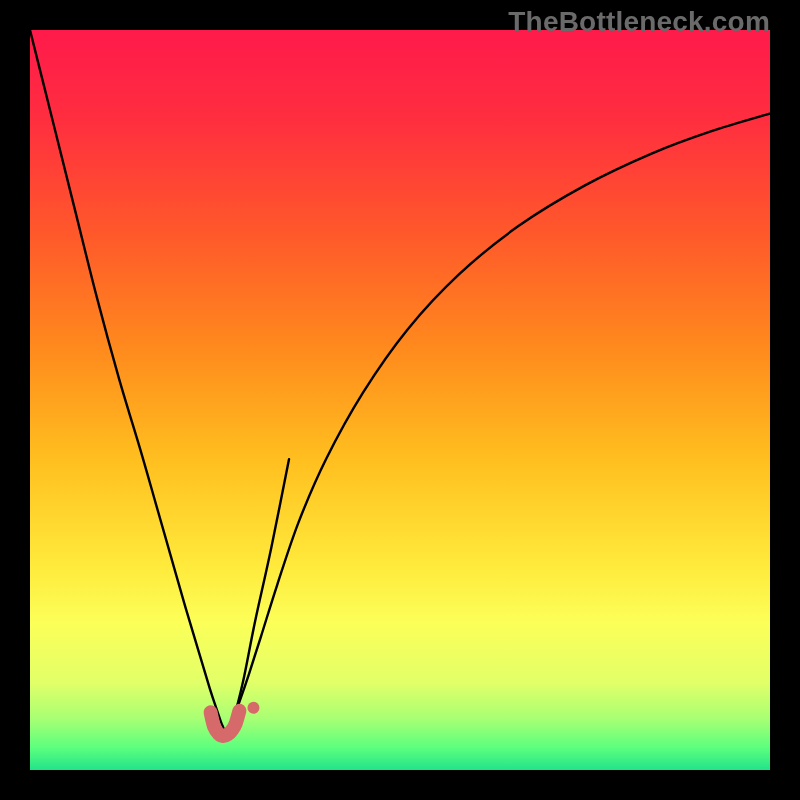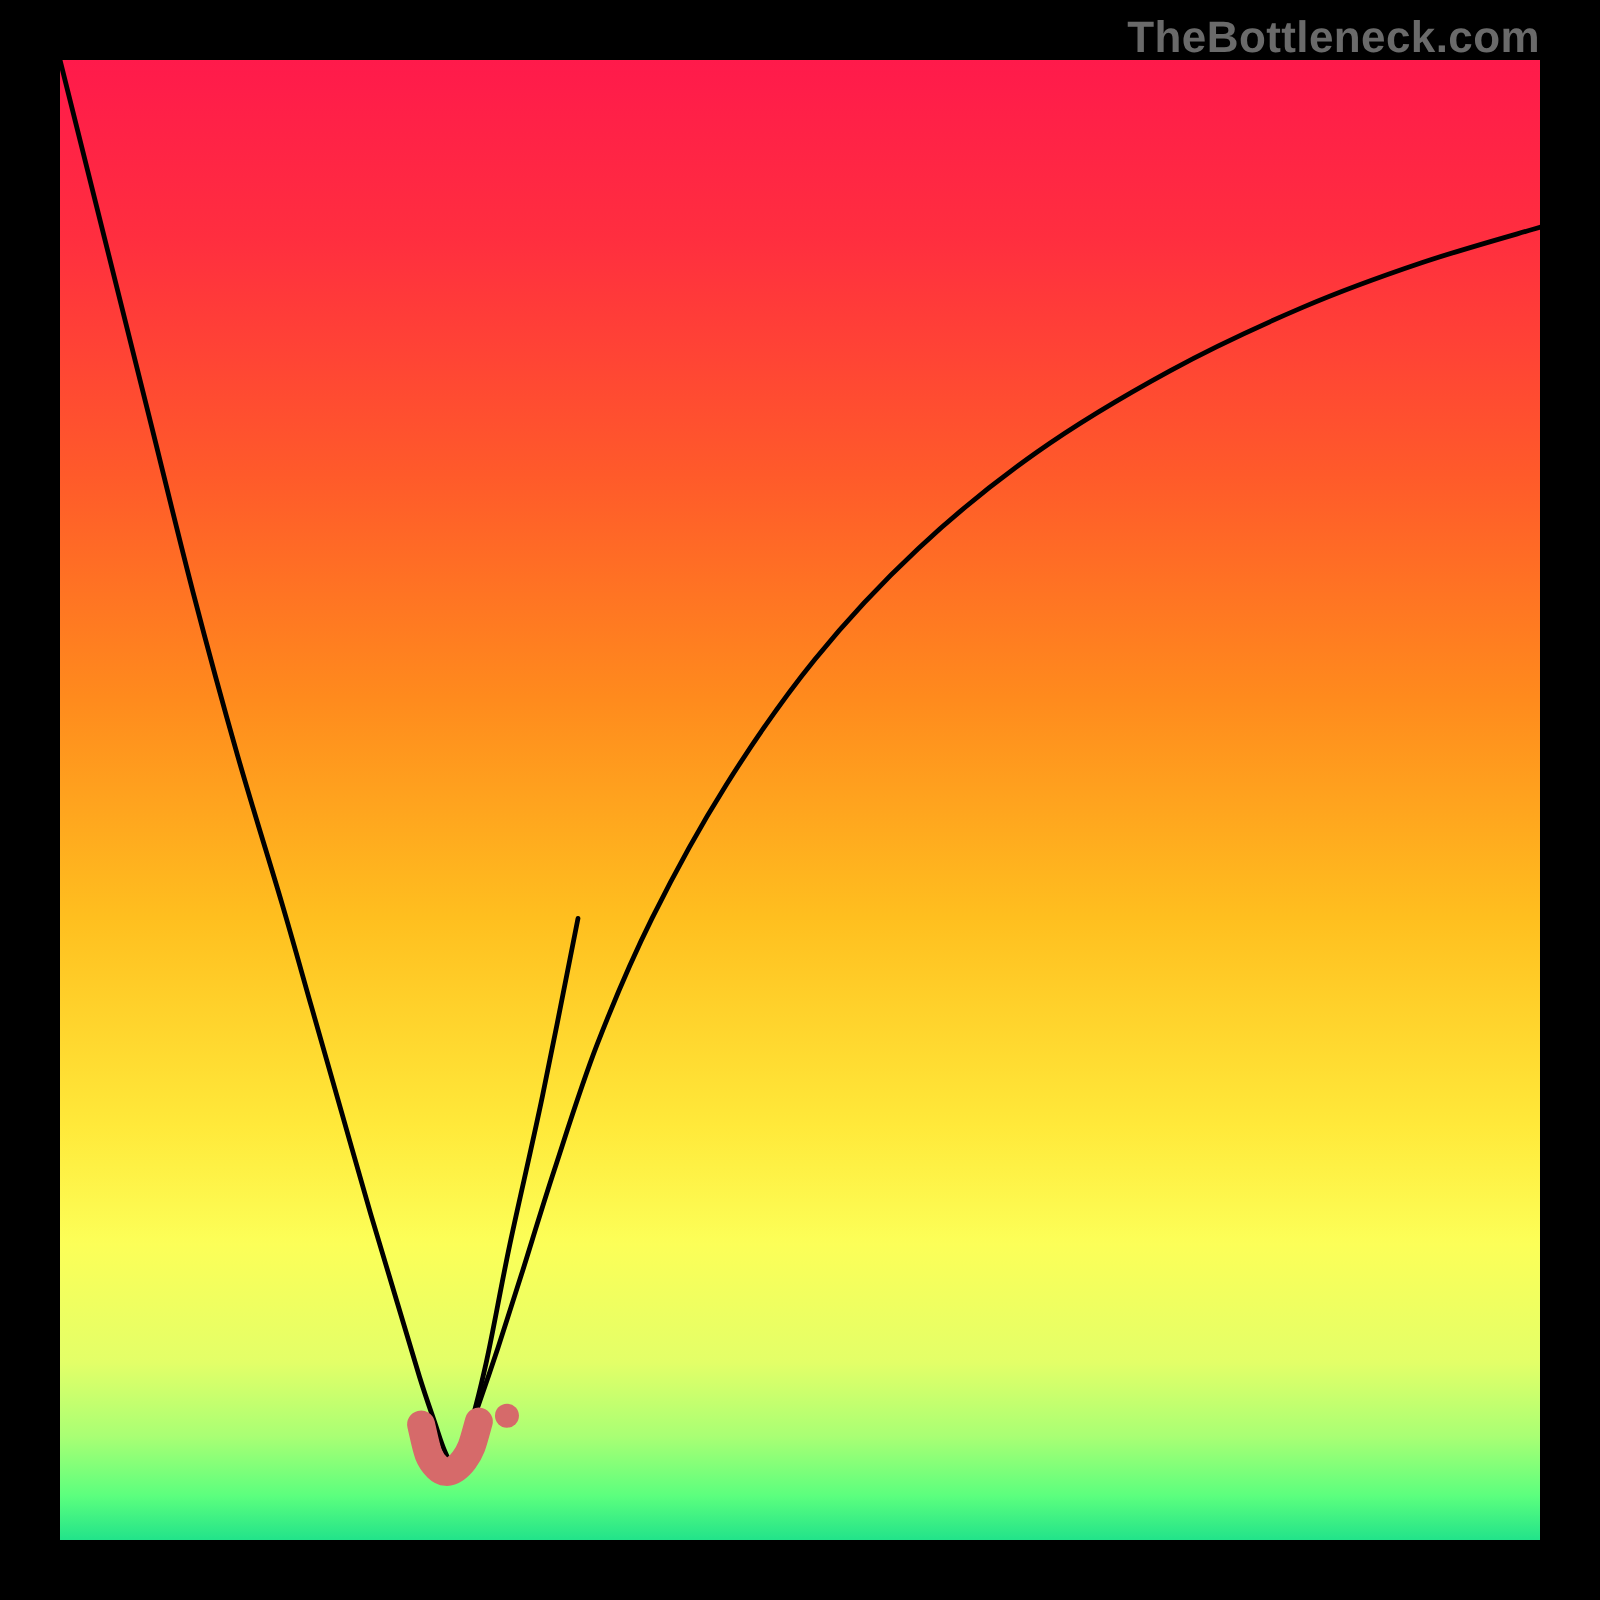--- a/index.html
+++ b/index.html
@@ -33,21 +33,21 @@
     position: absolute;
     inset: 0;
     width: 100%;
     height: 100%;
   }
   .watermark {
     position: absolute;
     top: 6px;
     right: 30px;
     color: #6a6a6a;
-    font-size: 22px;
+    font-size: 28px;
     font-weight: 600;
     letter-spacing: 0.2px;
     user-select: none;
   }
 </style>
 </head>
 <body>
 
 <div class="frame">
 

